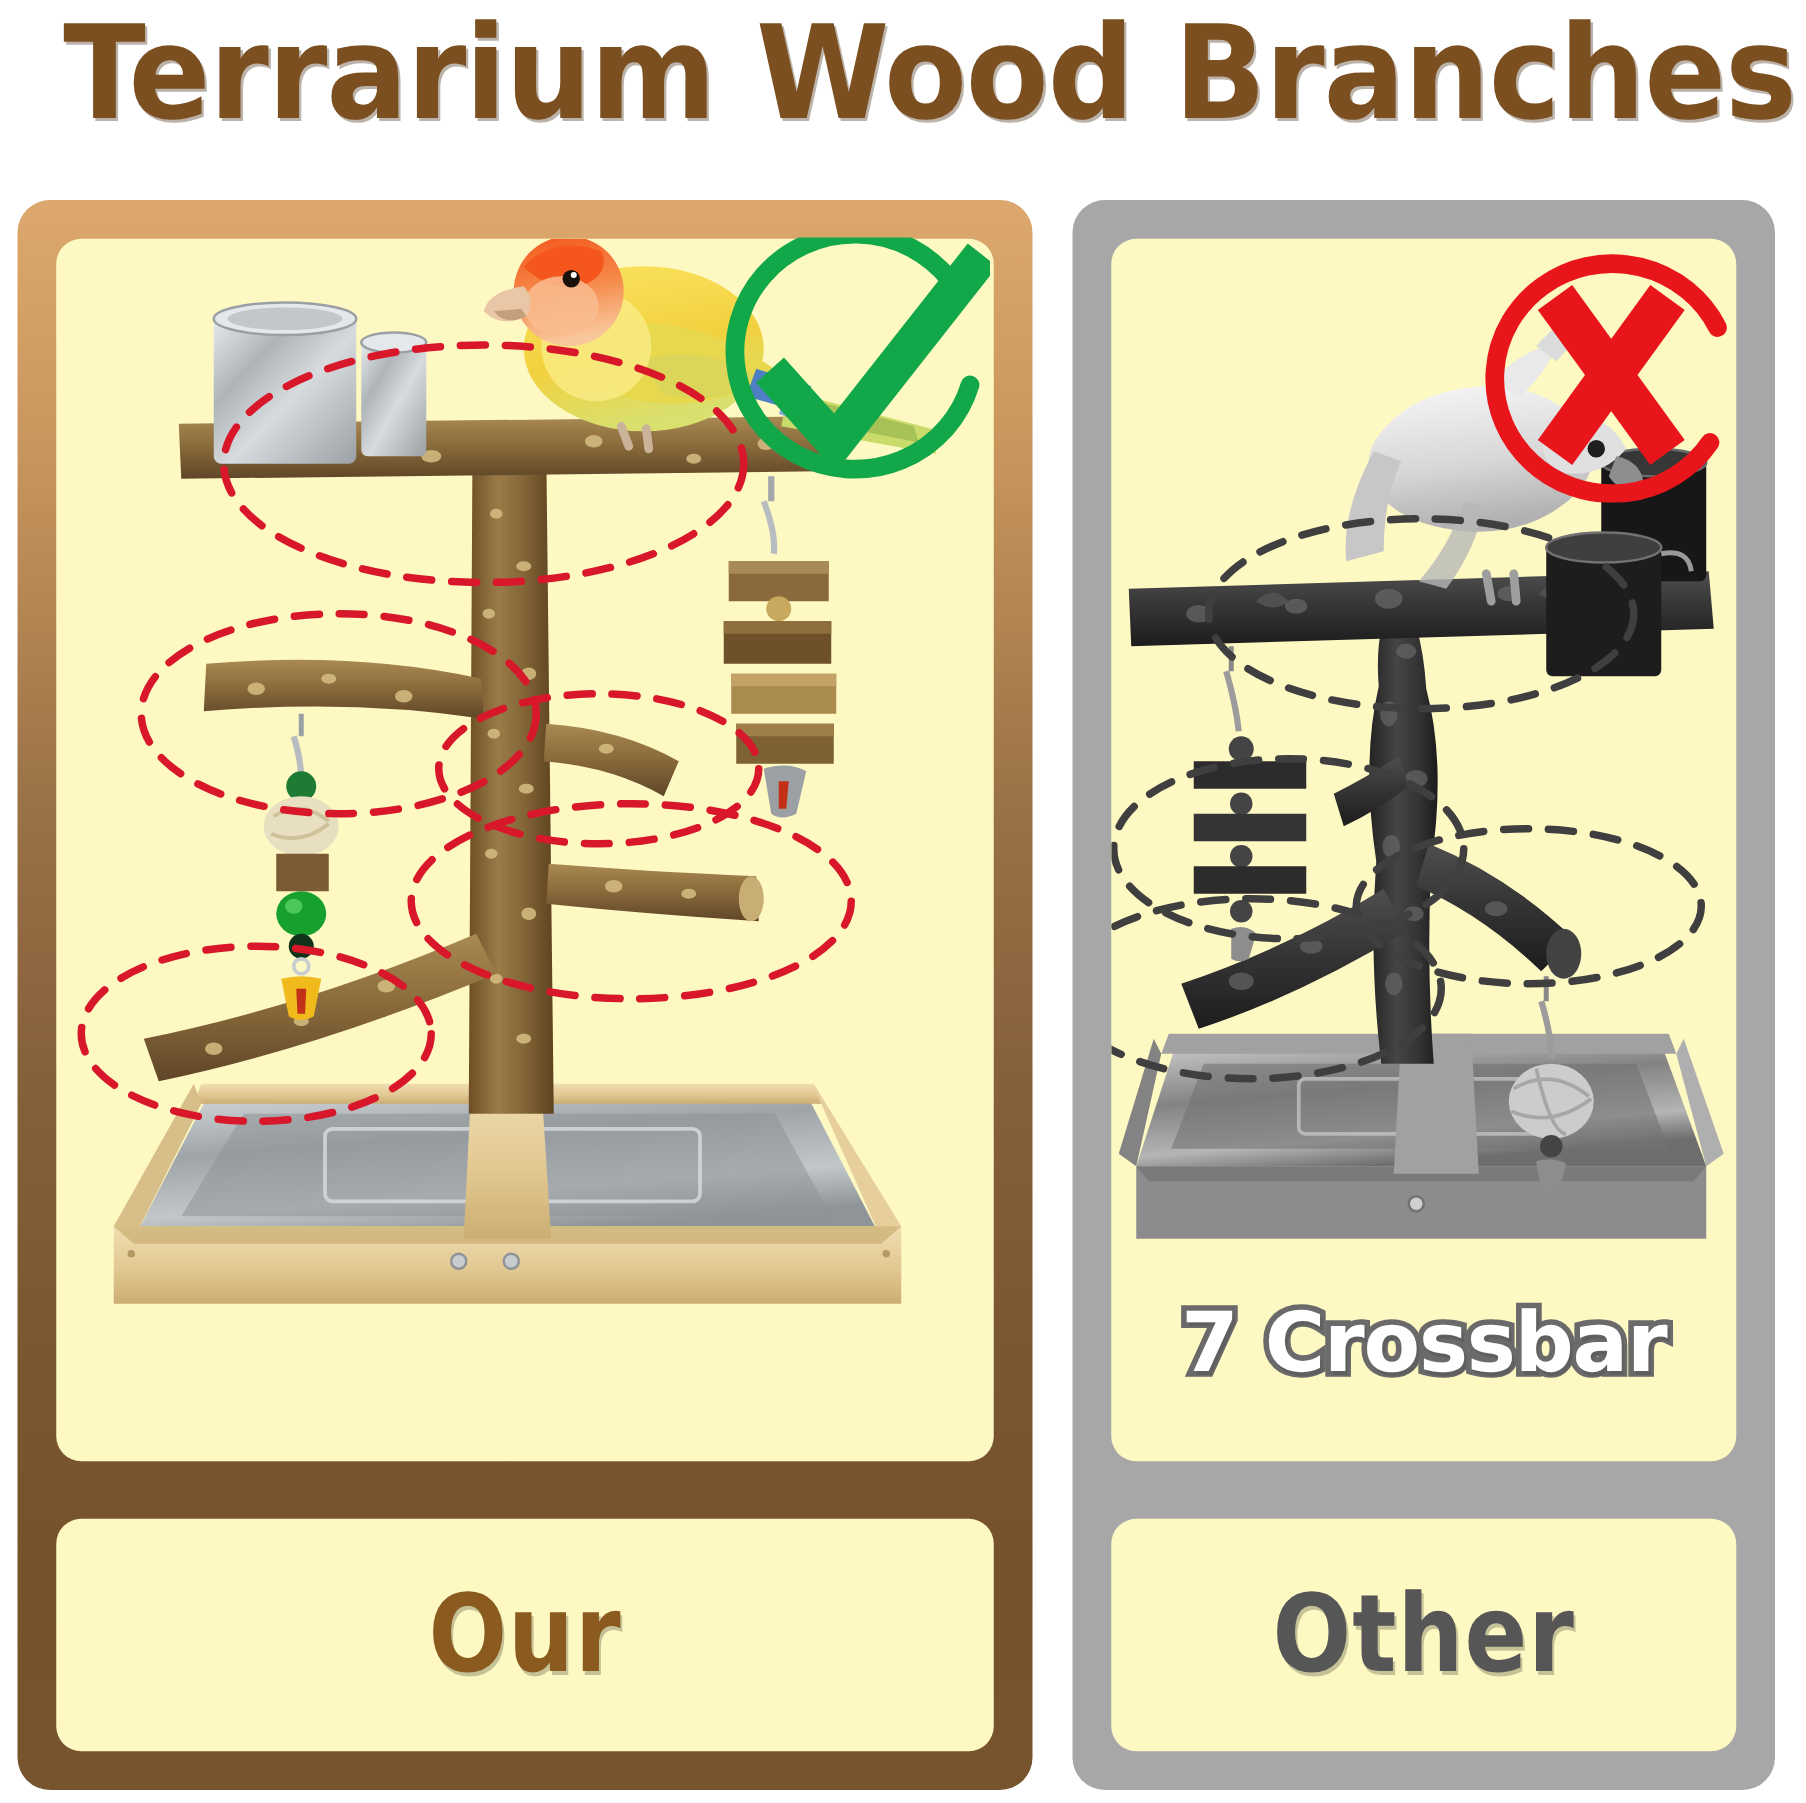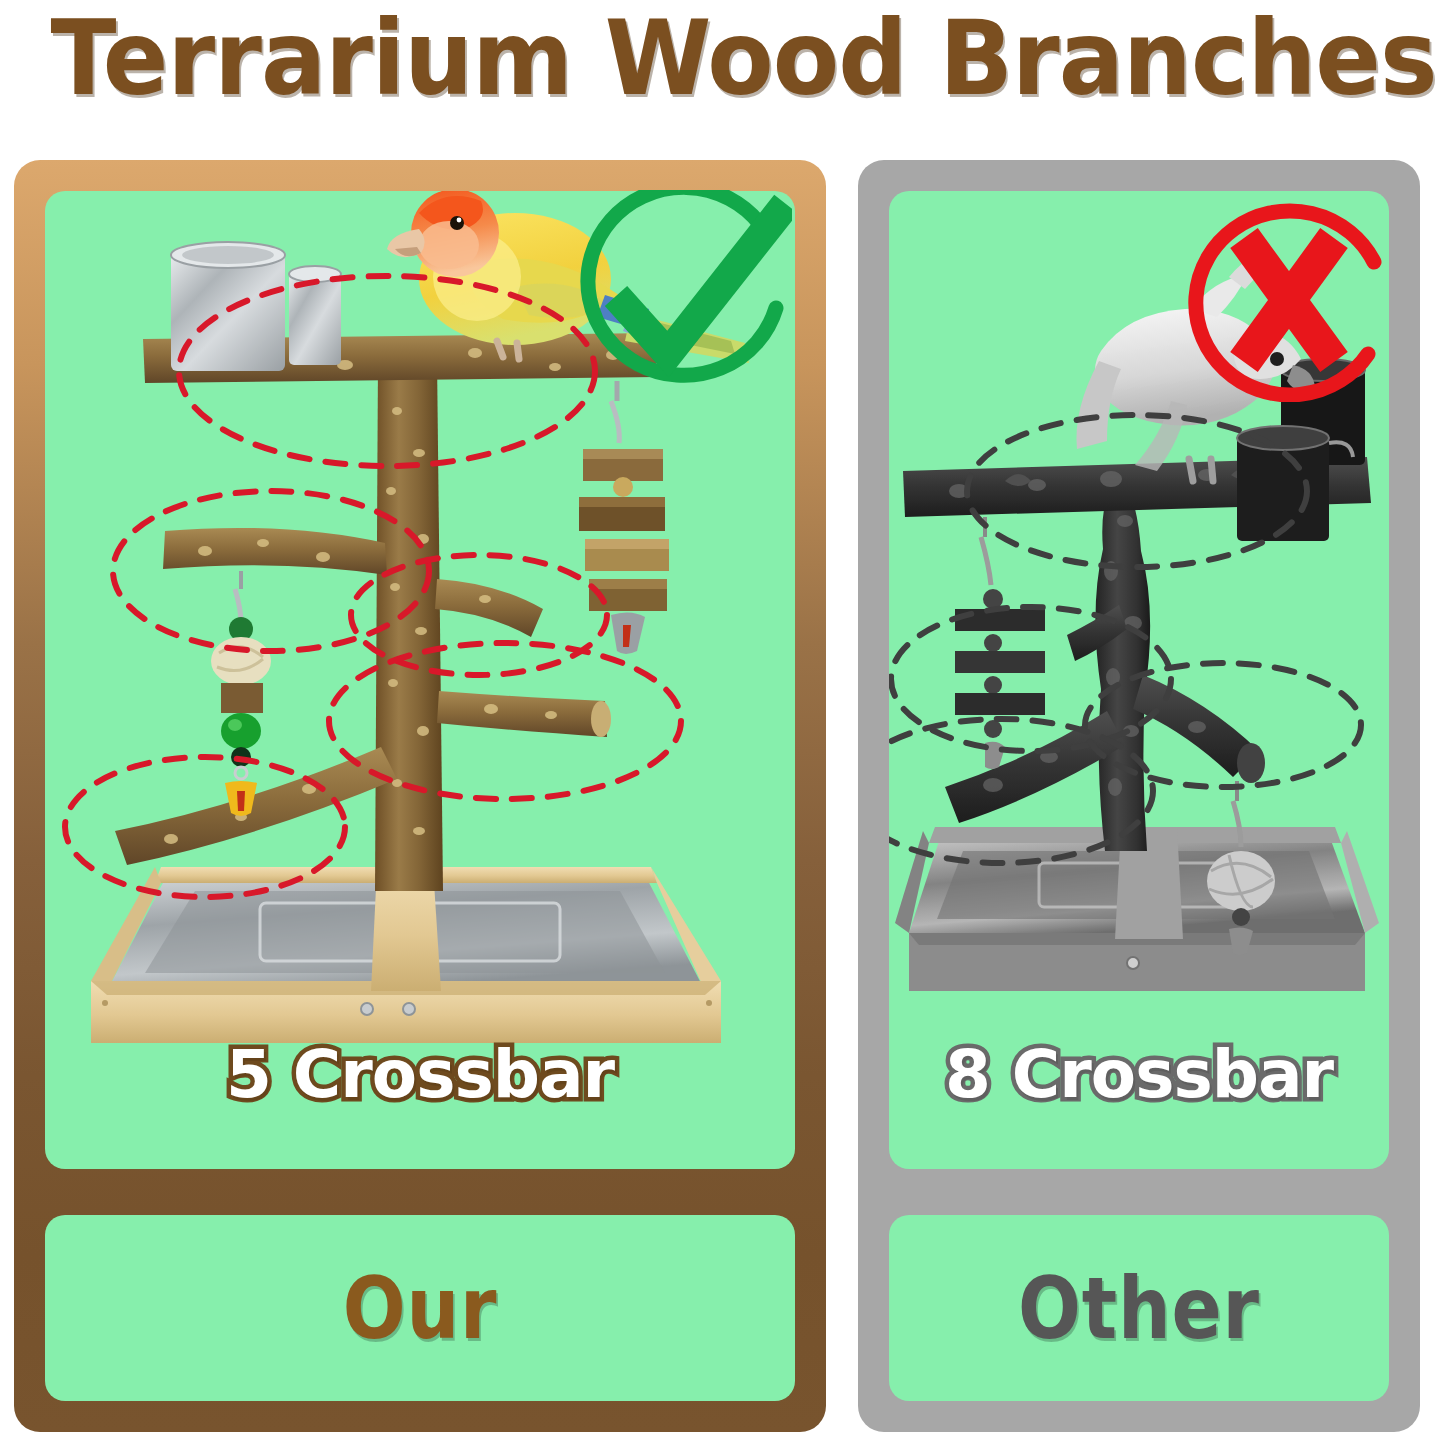--- a/index.html
+++ b/index.html
@@ -56,21 +56,21 @@
         #78542E 100%);
   }
   #panel-other {
     left: 858px; top: 160px;
     width: 562px; height: 1272px;
     background: #A7A7A7;
   }
 
   .card {
     position: absolute;
-    background: #86efac;
+    background: #fef9c3;
     border-radius: 20px;
     overflow: hidden;
   }
 
   
   #card-our-main {
     left: 45px; top: 191px;
     width: 750px; height: 978px;
   }
   
@@ -349,21 +349,20 @@
       <g fill="none" stroke="#D8182A" stroke-width="6" stroke-dasharray="20 16" stroke-linecap="round">
         <ellipse cx="342" cy="180" rx="208" ry="95"></ellipse>
         <ellipse cx="226" cy="380" rx="158" ry="80"></ellipse>
         <ellipse cx="434" cy="424" rx="128" ry="60"></ellipse>
         <ellipse cx="460" cy="530" rx="176" ry="78"></ellipse>
         <ellipse cx="160" cy="636" rx="140" ry="70"></ellipse>
       </g>
     </svg>
   </div>
 
-  <div class="crossbar-cap" id="cap-our">5 Crossbar</div>
 
   <div class="card" id="card-our-label">
     <div class="bottom-label" id="our-word">Our</div>
   </div>
 
   <div class="panel" id="panel-other"></div>
 
   <div class="card" id="card-other-main">
     <div id="img-other-wrap" style="width:100%;height:100%;">
       <svg class="prod-svg" viewBox="0 0 500 978" preserveAspectRatio="xMidYMid meet">
@@ -495,21 +494,21 @@
         <g fill="none" stroke="#D8182A" stroke-width="6" stroke-dasharray="20 16" stroke-linecap="round">
           <ellipse cx="248" cy="300" rx="170" ry="76"></ellipse>
           <ellipse cx="142" cy="488" rx="140" ry="72"></ellipse>
           <ellipse cx="334" cy="534" rx="138" ry="62"></ellipse>
           <ellipse cx="112" cy="600" rx="152" ry="72"></ellipse>
         </g>
       </svg>
     </div>
   </div>
 
-  <div class="crossbar-cap" id="cap-other">8 Crossbar</div>
+  <div class="crossbar-cap" id="cap-other">7 Crossbar</div>
 
   <div class="card" id="card-other-label">
     <div class="bottom-label" id="other-word">Other</div>
   </div>
 
   <div class="badge" id="badge-check">
     <svg viewBox="0 0 232 212" style="width:100%;height:100%;display:block;">
       <path d="M200,34 A96,94 0 1 0 216,118" fill="none" stroke="#12A84A" stroke-width="15" stroke-linecap="round"></path>
       <path d="M56,106 L108,164 L226,14" fill="none" stroke="#12A84A" stroke-width="30" stroke-linecap="butt" stroke-linejoin="miter"></path>
     </svg>

